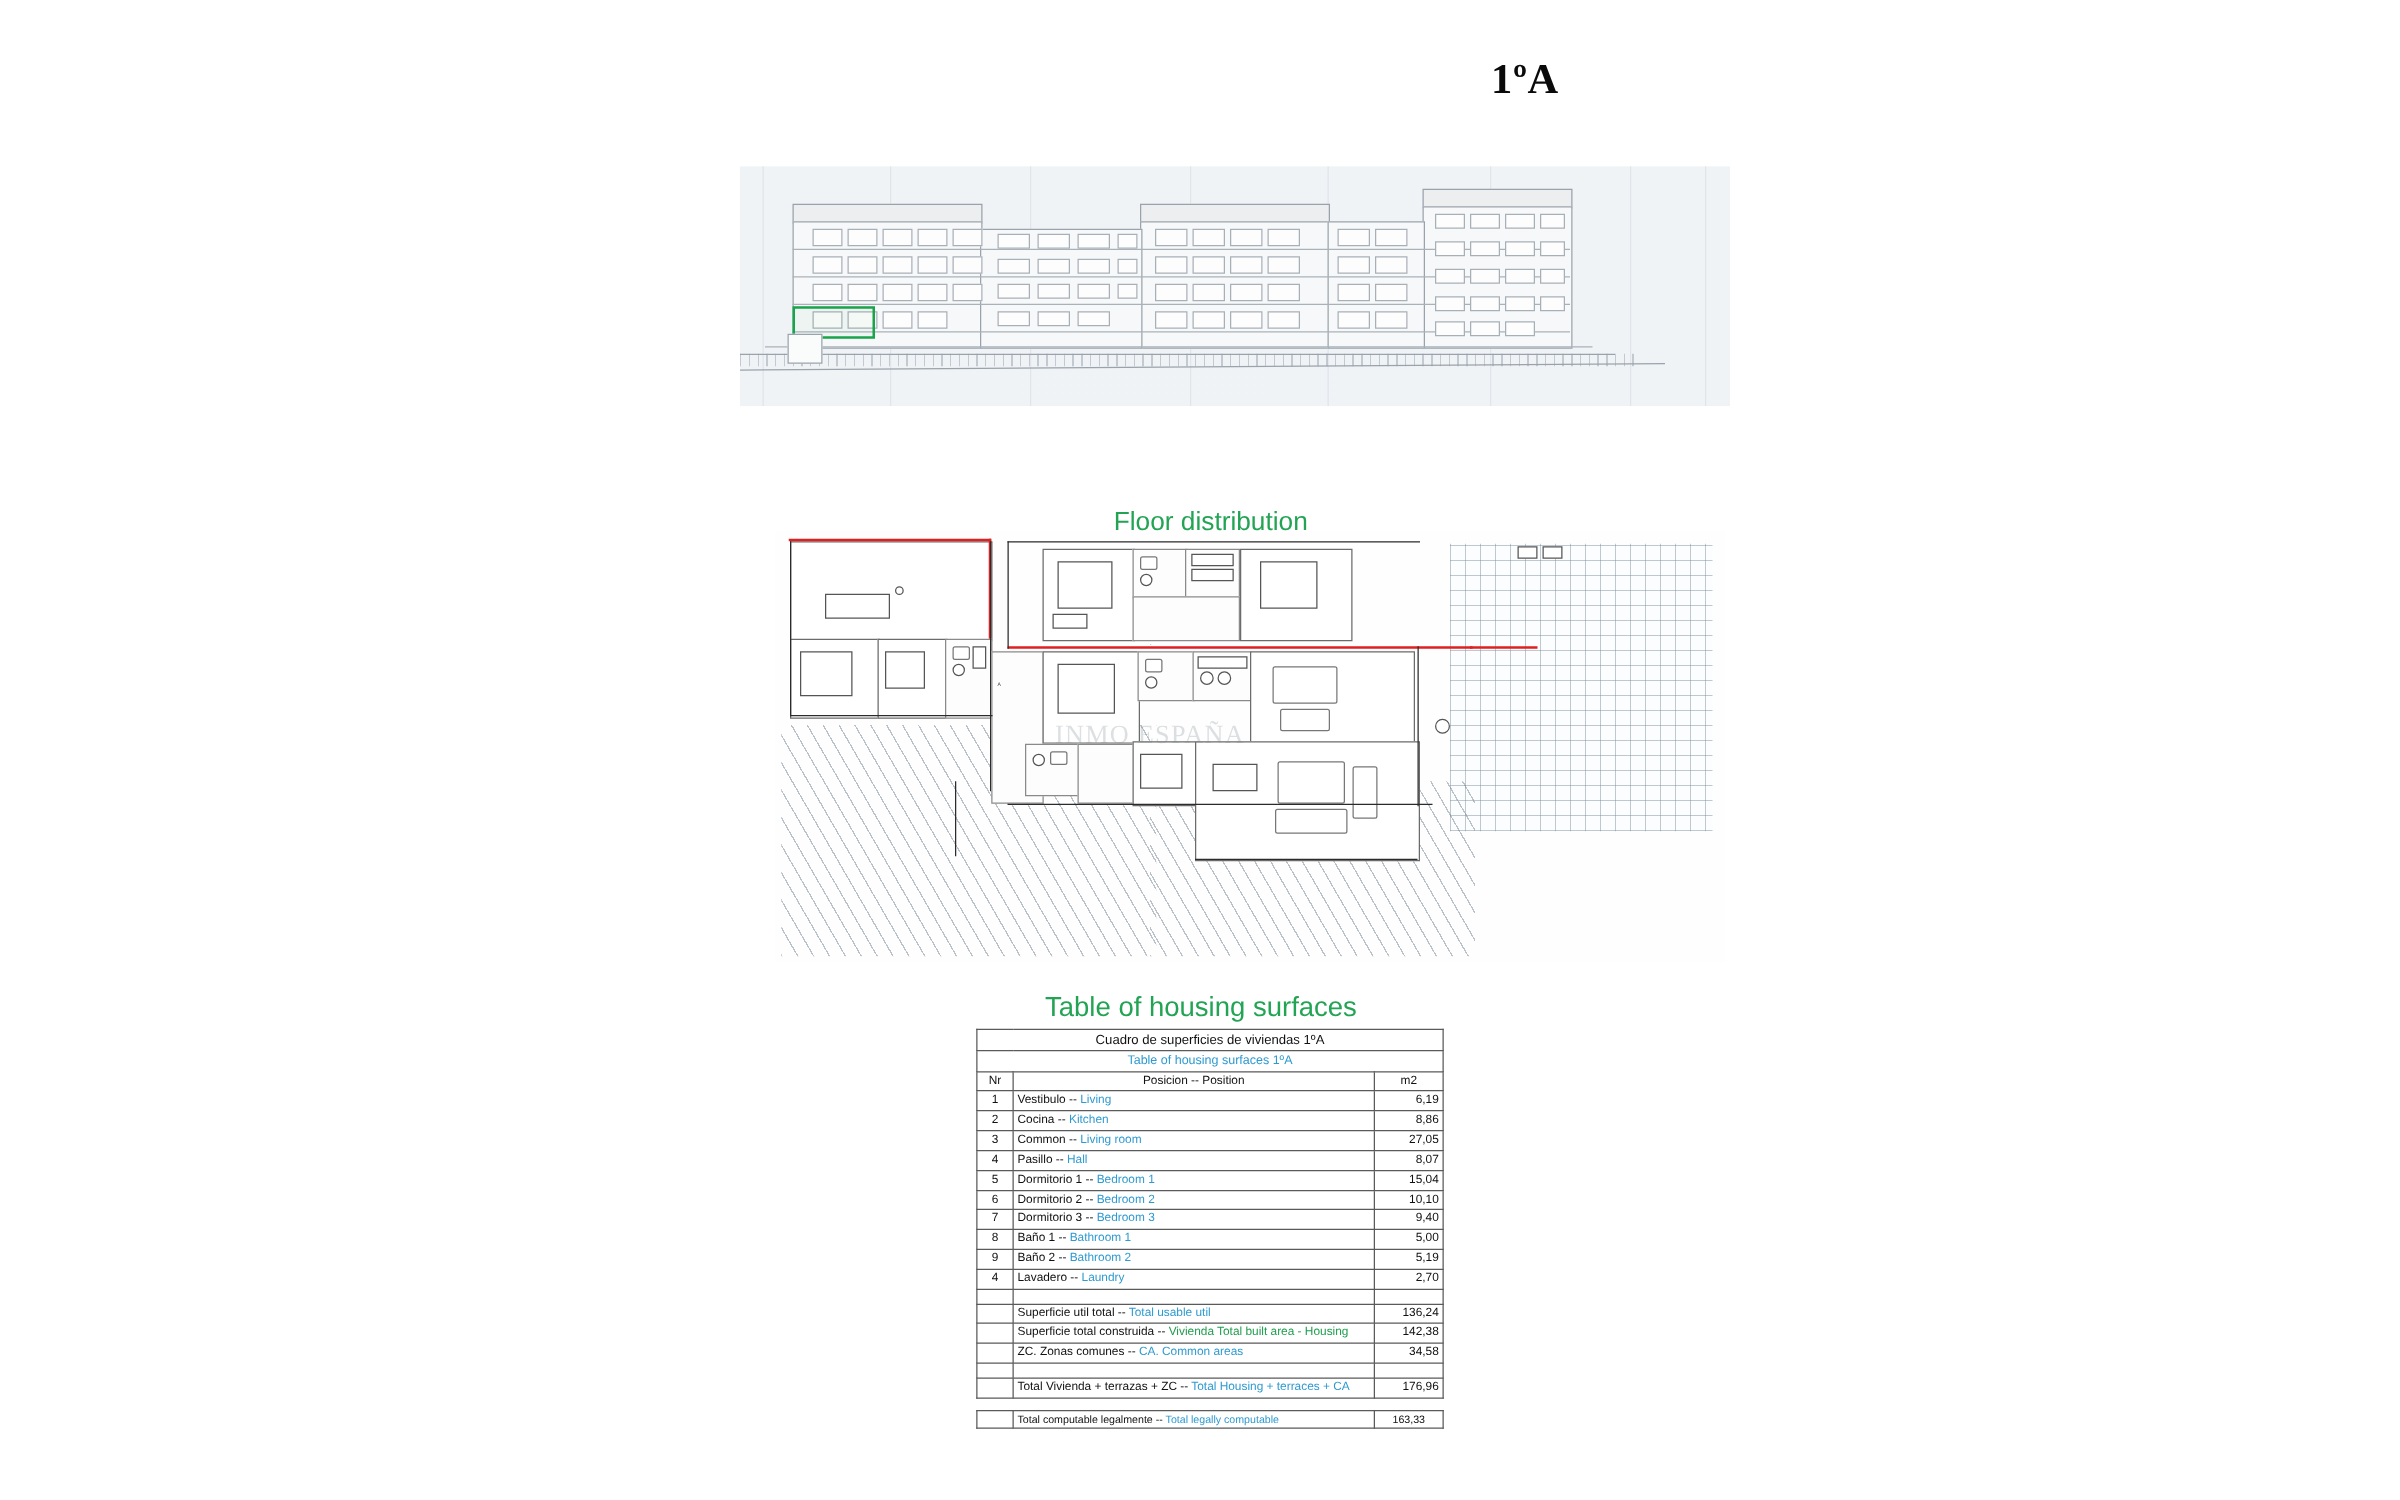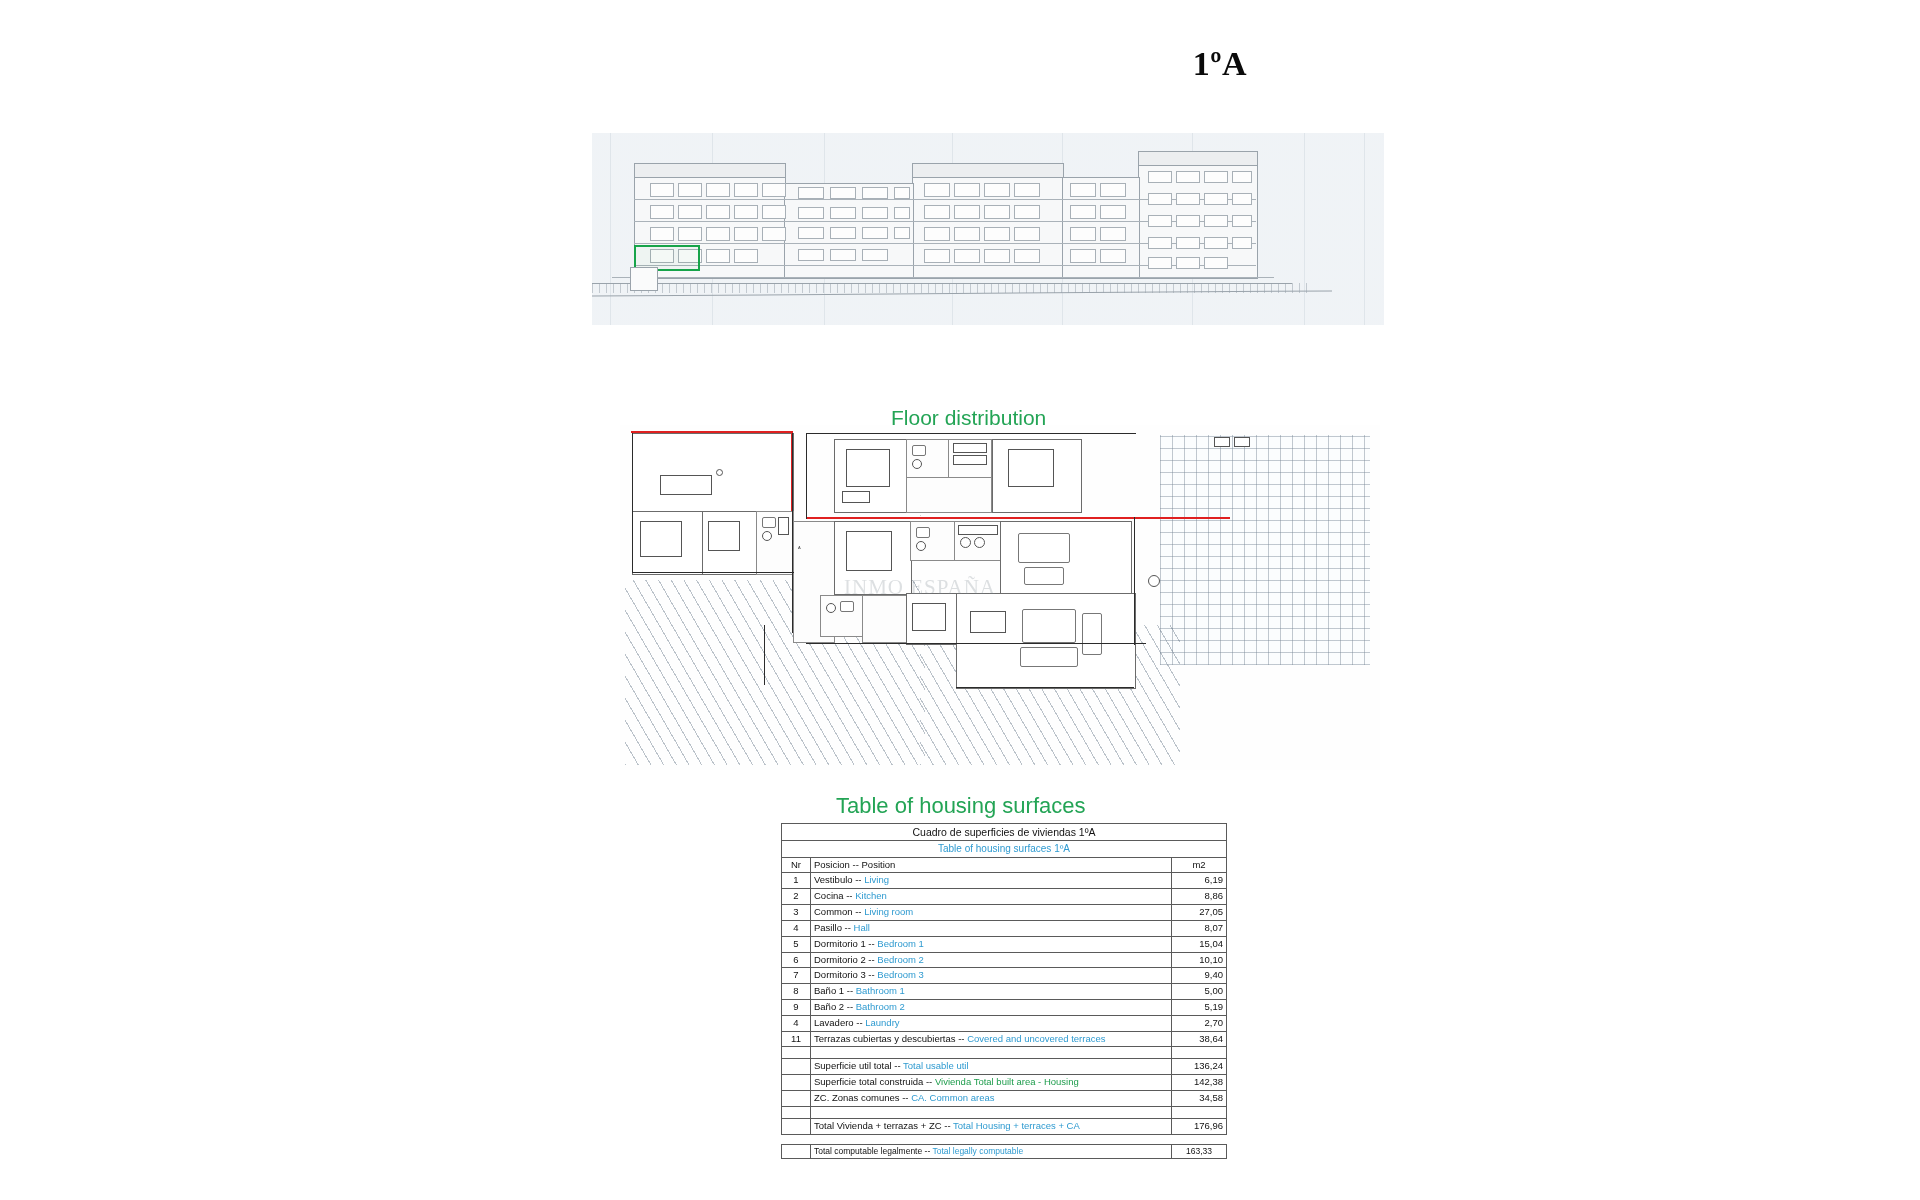--- a/index.html
+++ b/index.html
@@ -180,21 +180,21 @@
 
   
   .table-wrap {
     position: absolute;
     left: 781px;
     top: 823px;
     width: 370px;
   }
   table.surfaces {
     border-collapse: collapse;
-    width: 446px;
+    width: 374px;
     font-size: 9.5px;
     font-family: "Liberation Sans", sans-serif;
     color: #111;
   }
   table.surfaces td, table.surfaces th {
     border: 1px solid #5a5a5a;
     padding: 1px 3px;
     line-height: 1.35;
     font-weight: normal;
     vertical-align: middle;
@@ -204,21 +204,21 @@
     font-weight: bold;
     font-size: 10.5px;
   }
   .t-head-sub {
     text-align: center;
     font-weight: bold;
     font-size: 10px;
     color: #2e9ad0;
   }
   .col-nr { width: 22px; text-align: center; }
-  .col-pos { }
+  .col-pos { text-align: center; }
   .col-m2 { width: 48px; text-align: center; }
   td.nr { text-align: center; }
   td.m2 { text-align: right; padding-right: 5px; }
   .es { color: #111; }
   .en { color: #2e9ad0; }
   .en-green { color: #1f9d4d; }
   .row-spacer td {
     border-left: 1px solid #5a5a5a;
     border-right: 1px solid #5a5a5a;
     border-top: none;
@@ -509,25 +509,20 @@
         <tr>
           <td class="nr">9</td>
           <td><span class="es">Baño 2 --</span> <span class="en">Bathroom 2</span></td>
           <td class="m2">5,19</td>
         </tr>
         <tr>
           <td class="nr">4</td>
           <td><span class="es">Lavadero --</span> <span class="en">Laundry</span></td>
           <td class="m2">2,70</td>
         </tr>
-        <tr>
-          <td class="nr">11</td>
-          <td><span class="es">Terrazas cubiertas y descubiertas --</span> <span class="en">Covered and uncovered terraces</span></td>
-          <td class="m2">38,64</td>
-        </tr>
 
         <tr class="row-spacer">
           <td></td>
             <td></td>
             <td></td>
         </tr>
 
         <tr>
           <td class="nr"></td>
           <td class="bold"><span class="es">Superficie util total --</span> <span class="en">Total usable util</span></td>

